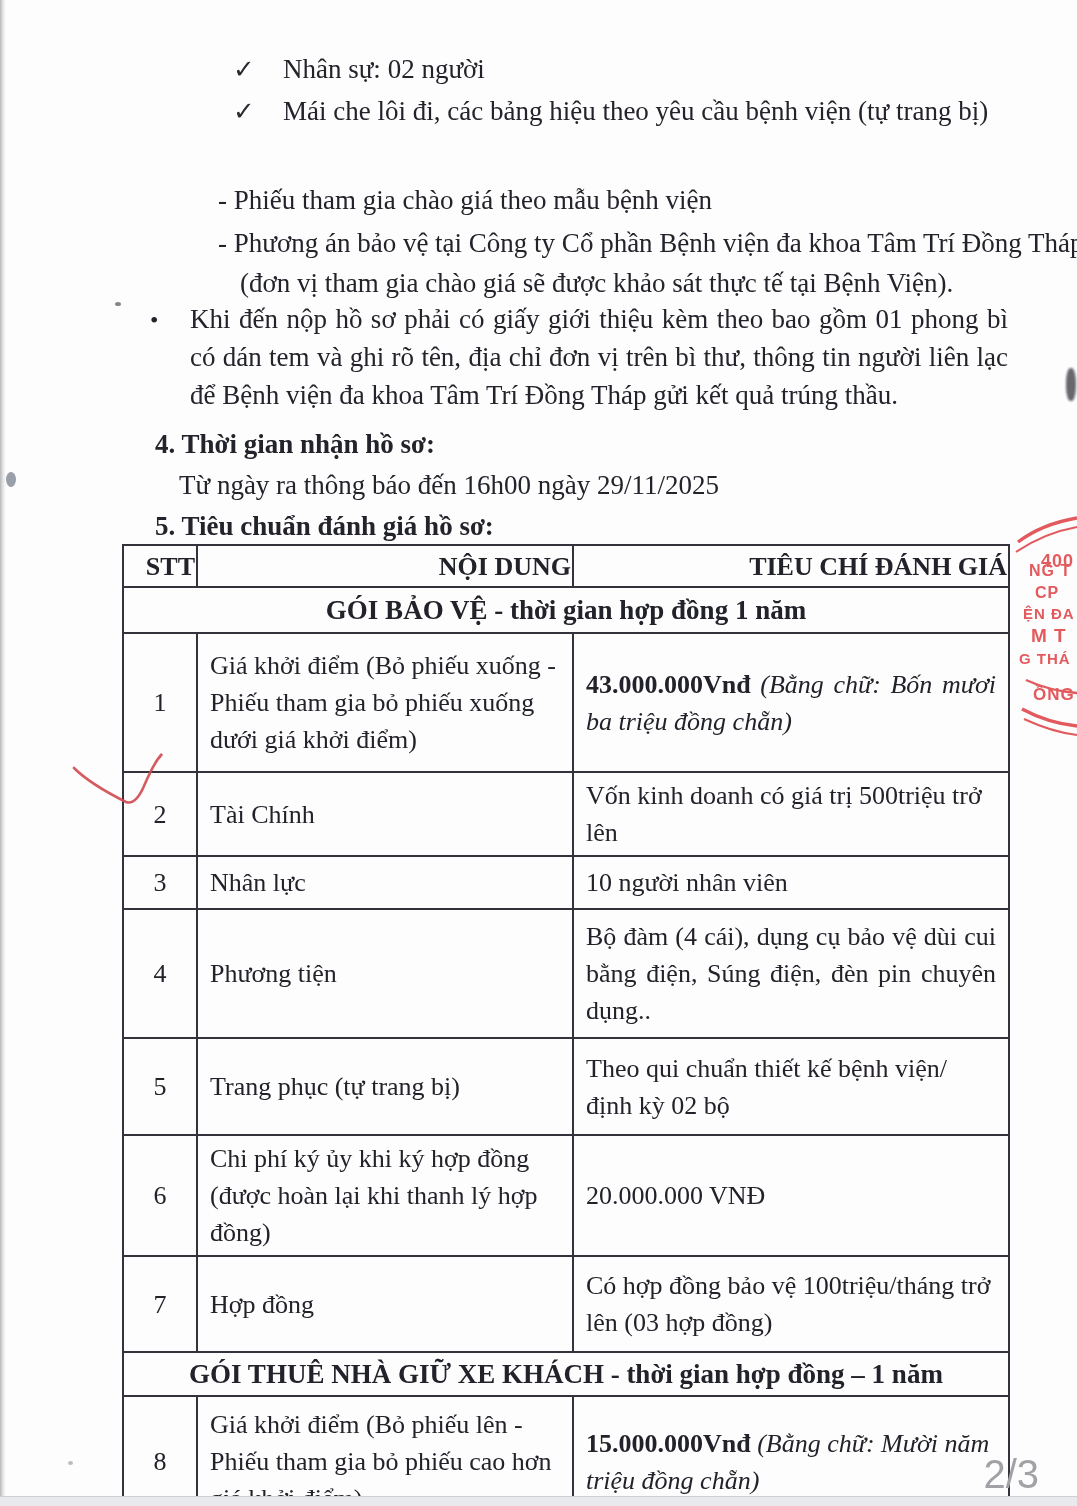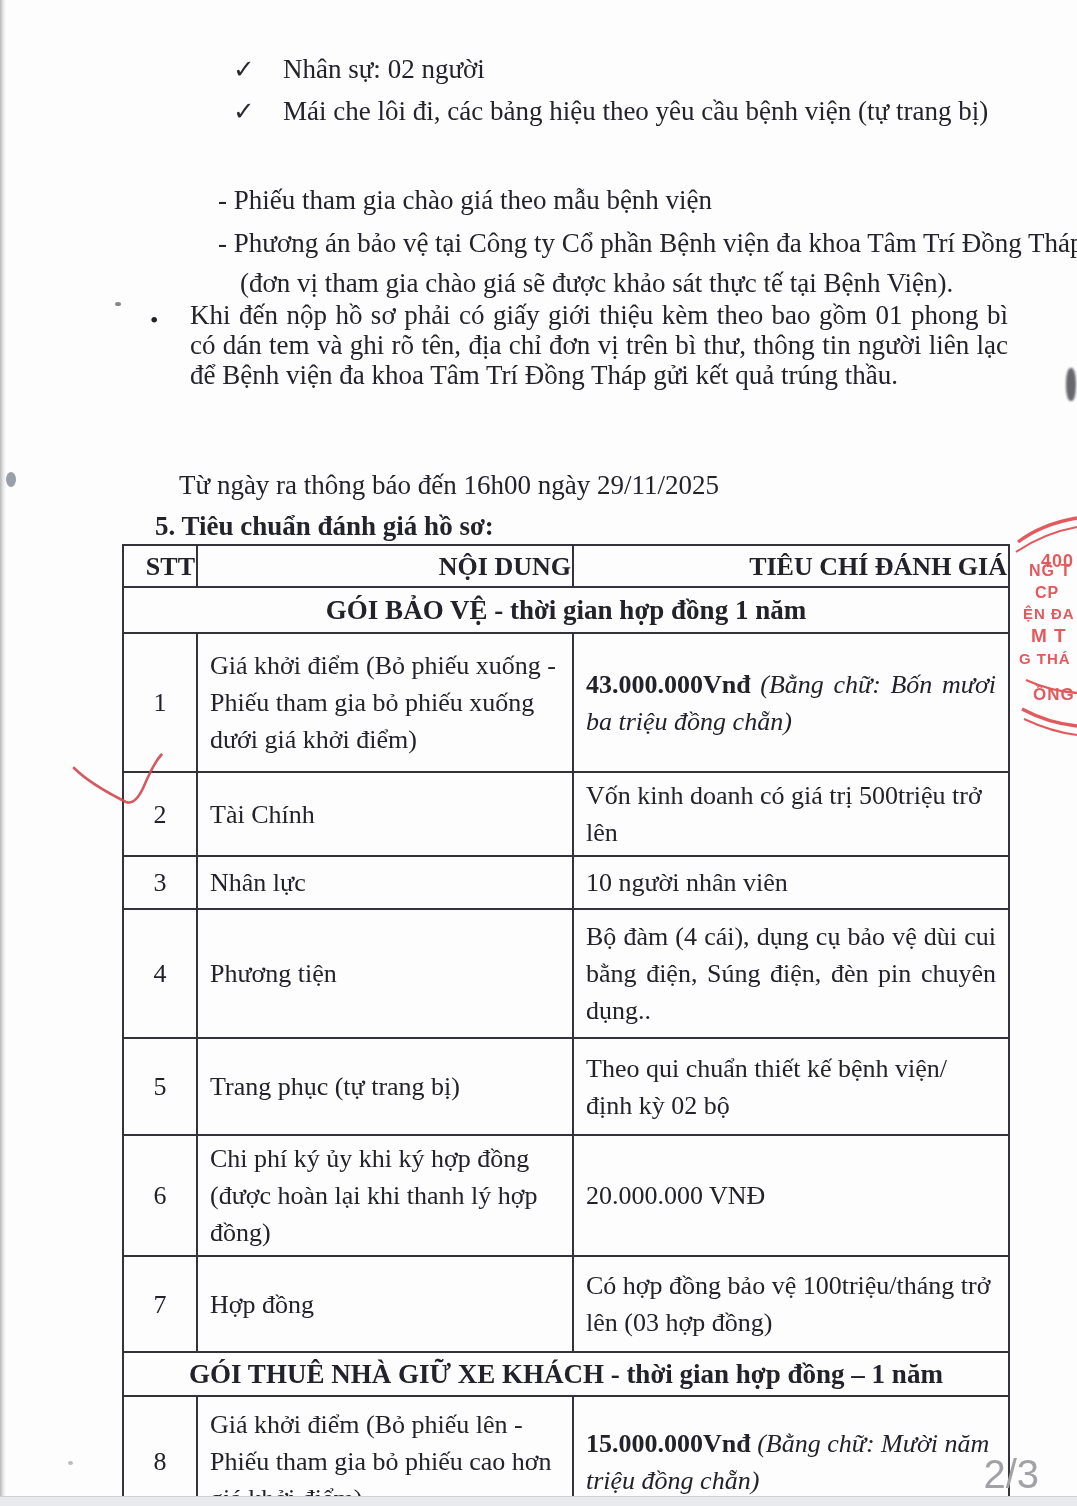--- a/index.html
+++ b/index.html
@@ -14,21 +14,21 @@
     background:#e8eaee;box-shadow:0 -1px 0 #cdd0d4;}
   .speck{position:absolute;border-radius:50%;}
   .smudge{position:absolute;left:1066px;top:368px;width:10px;height:33px;
     background:#4d4d55;border-radius:45%;filter:blur(1px);opacity:.85;}
   .page-indicator{position:absolute;right:38px;top:1452px;
     font-family:"Liberation Sans",sans-serif;font-size:40px;color:#a2a2a6;}
   
   .t{position:absolute;font-size:27px;line-height:34px;white-space:nowrap;}
   .check-glyph{display:inline-block;width:50px;font-size:26px;color:#2a2a32;}
   .bullet-glyph{display:inline-block;width:38px;font-size:24px;vertical-align:2px;}
-  .para{position:absolute;font-size:27px;line-height:30px;text-align:justify;white-space:normal;}
+  .para{position:absolute;font-size:27px;line-height:38px;text-align:justify;white-space:normal;}
   .bold{font-weight:bold;}
   
   table.criteria{position:absolute;left:122px;top:544px;width:886px;
     border-collapse:collapse;table-layout:fixed;font-size:26px;color:#22222a;}
   table.criteria td,table.criteria th{border:2px solid #33333b;vertical-align:middle;
     line-height:37px;}
   col.c-stt{width:74px;} col.c-nd{width:376px;} col.c-tc{width:436px;}
   th.hd{font-size:26px;font-weight:bold;text-align:right;height:38px;}
   td.section{font-weight:bold;text-align:center;font-size:27px;}
   td.stt{text-align:center;}
@@ -61,20 +61,21 @@
     <span class="check-glyph">✓</span><span>Mái che lôi đi, các bảng hiệu theo yêu cầu bệnh viện (tự trang bị)</span>
   </div>
 
   <div class="t" style="left:218px;top:183px;">- Phiếu tham gia chào giá theo mẫu bệnh viện</div>
   <div class="t" style="left:218px;top:226px;">- Phương án bảo vệ tại Công ty Cổ phần Bệnh viện đa khoa Tâm Trí Đồng Tháp</div>
   <div class="t" style="left:240px;top:266px;">(đơn vị tham gia chào giá sẽ được khảo sát thực tế tại Bệnh Viện).</div>
 
   <div class="t" style="left:150px;top:303px;"><span class="bullet-glyph">•</span></div>
   <div class="para" style="left:190px;top:300px;width:818px;">Khi đến nộp hồ sơ phải có giấy giới thiệu kèm theo bao gồm 01 phong bì có dán tem và ghi rõ tên, địa chỉ đơn vị trên bì thư, thông tin người liên lạc để Bệnh viện đa khoa Tâm Trí Đồng Tháp gửi kết quả trúng thầu.</div>
 
+  <div class="t bold" style="left:155px;top:427px;">4. Thời gian nhận hồ sơ:</div>
   <div class="t" style="left:179px;top:468px;">Từ ngày ra thông báo đến 16h00 ngày 29/11/2025</div>
   <div class="t bold" style="left:155px;top:509px;">5. Tiêu chuẩn đánh giá hồ sơ:</div>
 
   <table class="criteria">
     <colgroup>
         <col class="c-stt">
         <col class="c-nd">
         <col class="c-tc">
       </colgroup>
     <tbody>

